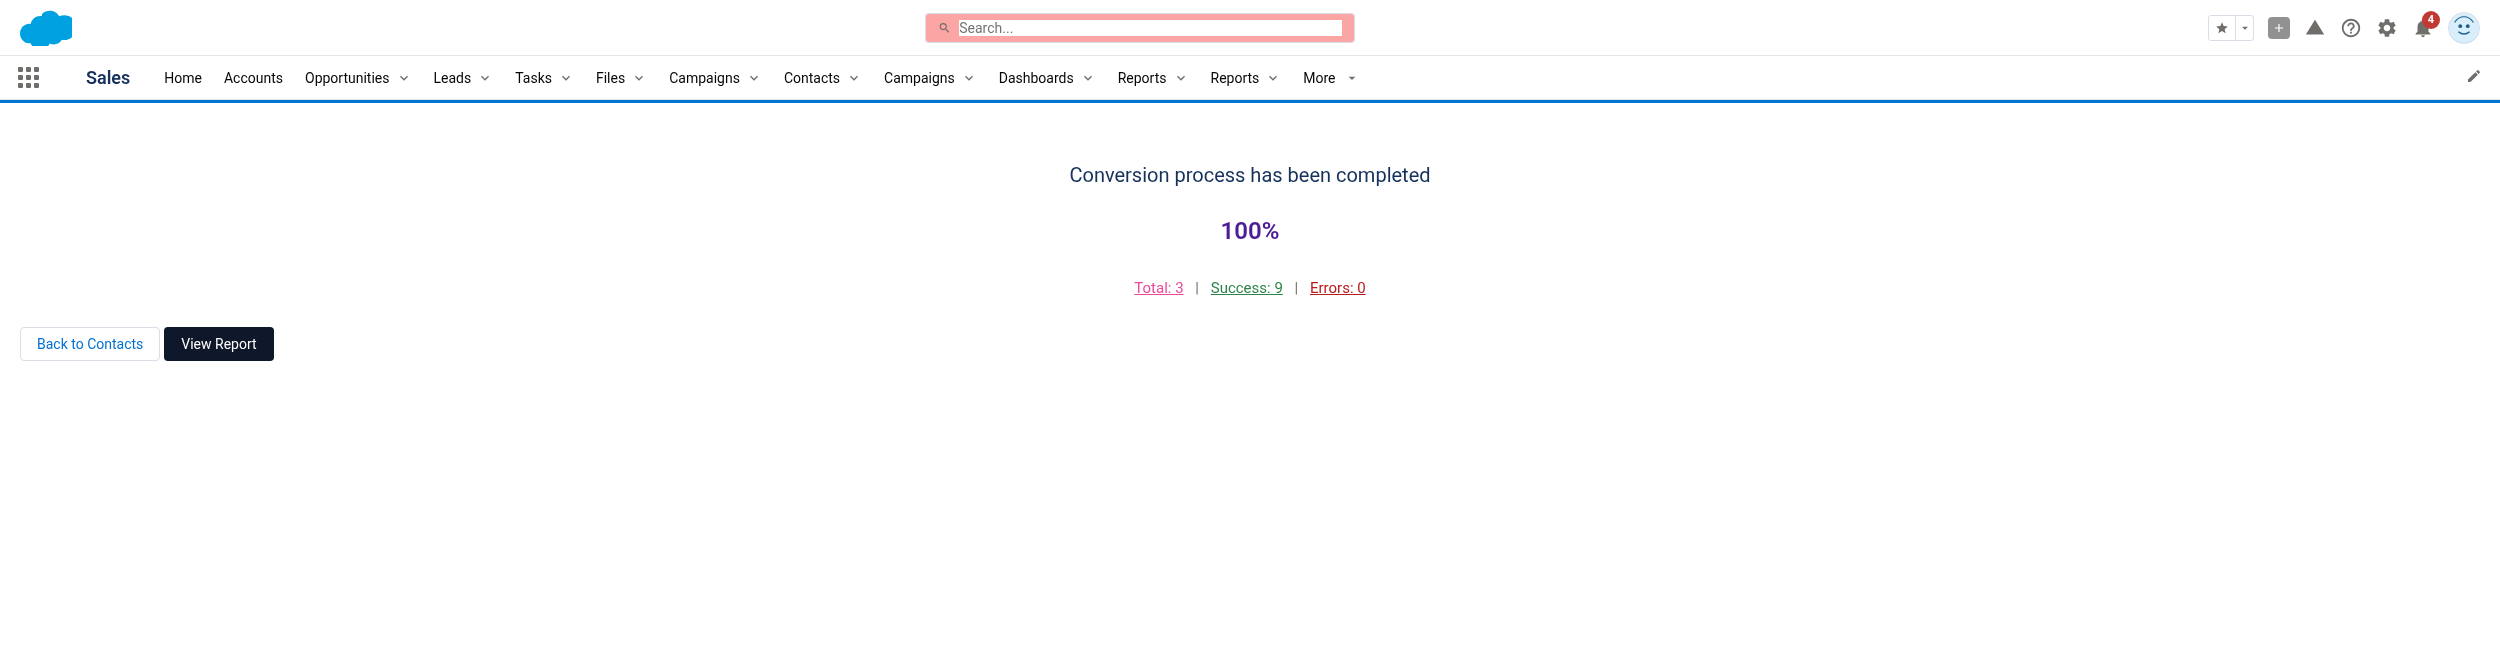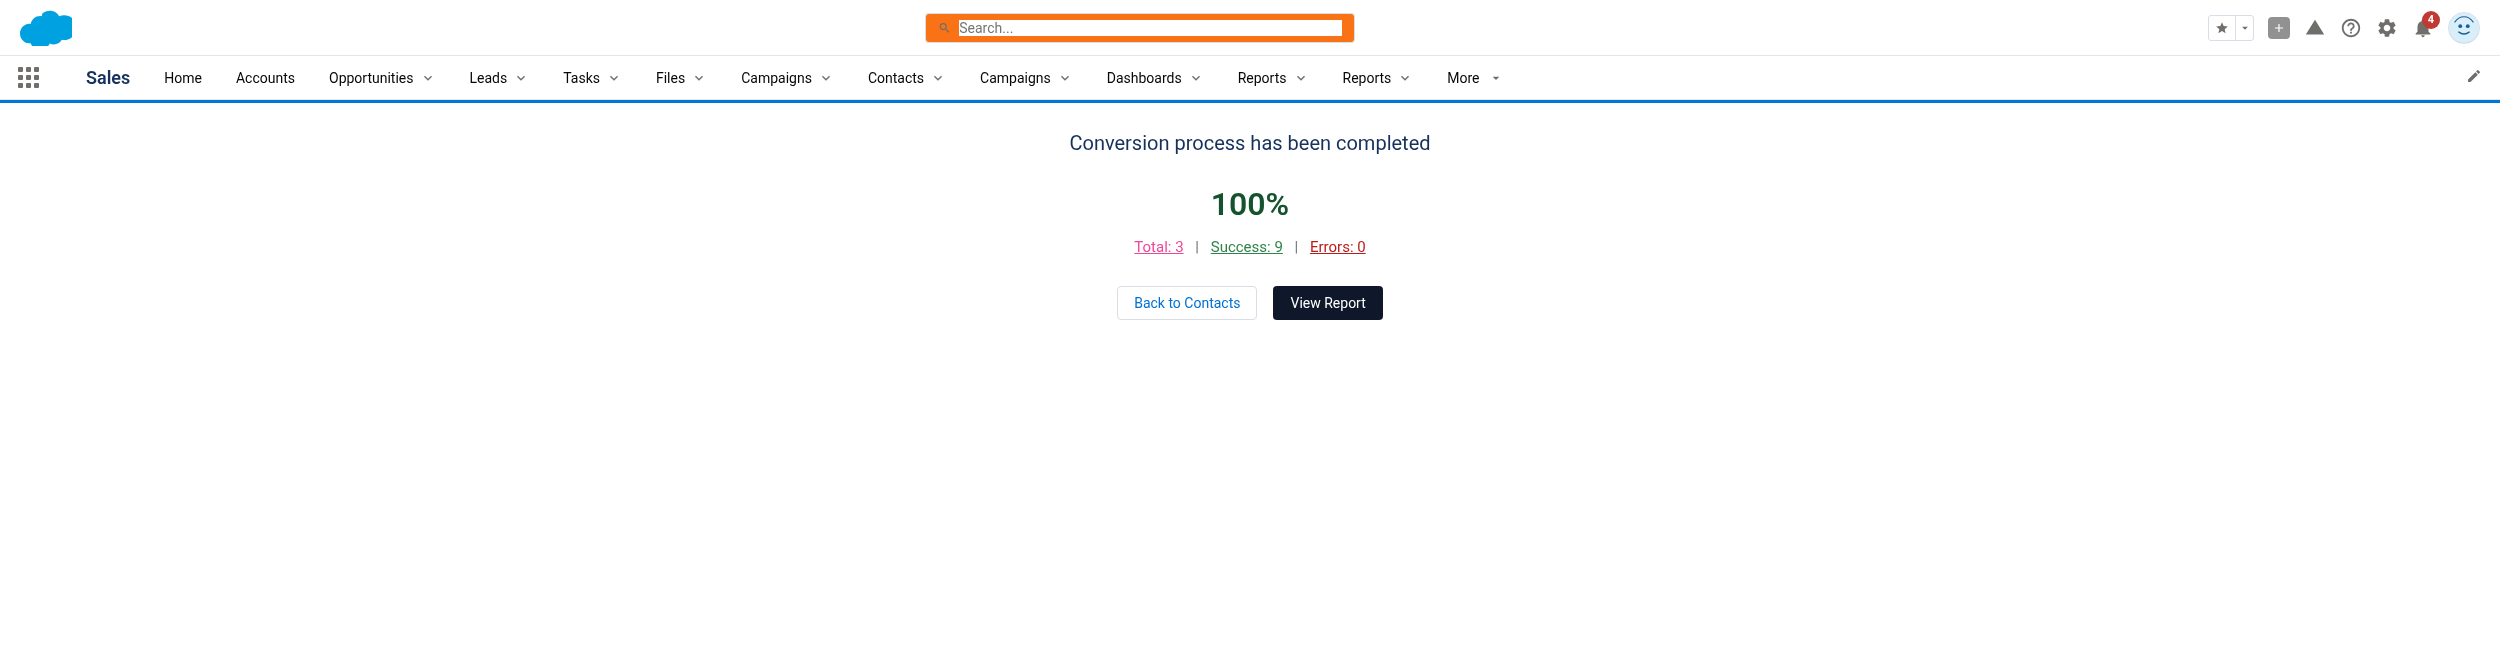--- a/index.html
+++ b/index.html
@@ -1,53 +1,53 @@
 <!DOCTYPE html>
 <html><head>
   <meta charset="utf-8">
   <style>
     * { margin: 0; padding: 0; box-sizing: border-box; font-family: -apple-system, BlinkMacSystemFont, "Segoe UI", Roboto, Helvetica, Arial, sans-serif; }
     body { background: #fff; width: 100%; }
     .header { display: flex; align-items: center; padding: 8px 20px; border-bottom: 1px solid #e5e5e5; height: 56px; }
     .logo { width: 52px; height: 36px; flex-shrink: 0; }
     .search-wrap { flex: 1; display: flex; justify-content: center; }
-    .search-box { display: flex; align-items: center; width: 430px; border: 1px solid #d8dde6; border-radius: 4px; padding: 6px 12px; background: #f97316; }
+    .search-box { display: flex; align-items: center; width: 430px; border: 1px solid #d8dde6; border-radius: 4px; padding: 6px 12px; background: #fca5a5; }
     .search-box input { border: none; outline: none; font-size: 14px; color: #706e6b; width: 100%; margin-left: 8px; }
     .search-icon { width: 14px; height: 14px; fill: #706e6b; }
     .header-right { display: flex; align-items: center; gap: 14px; }
     .hicon { color: #706e6b; display: flex; align-items: center; justify-content: center; cursor: pointer; }
     .hicon svg { width: 22px; height: 22px; fill: currentColor; }
     .star-box { display: flex; border: 1px solid #d8dde6; border-radius: 3px; overflow: hidden; }
     .star-box .star-part { width: 26px; height: 24px; display: flex; align-items: center; justify-content: center; }
     .star-box .caret-part { width: 18px; height: 24px; display: flex; align-items: center; justify-content: center; border-left: 1px solid #d8dde6; }
     .star-box svg { width: 14px; height: 14px; fill: #706e6b; }
     .bell-wrap { position: relative; }
     .bell-badge { position: absolute; top: -6px; right: -6px; background: #c23934; color: #fff; border-radius: 50%; width: 18px; height: 18px; font-size: 11px; font-weight: bold; display: flex; align-items: center; justify-content: center; }
     .avatar { width: 32px; height: 32px; border-radius: 50%; background: linear-gradient(180deg, #e8f4ff 0%, #b0d9ff 100%); display: flex; align-items: center; justify-content: center; overflow: hidden; border: 1px solid #d8dde6; }
     .navbar { display: flex; align-items: center; padding: 0 18px; height: 44px; border-bottom: 1px solid #e5e5e5; }
     .app-launcher { display: grid; grid-template-columns: repeat(3, 5px); grid-template-rows: repeat(3, 5px); gap: 3px; margin-right: 20px; cursor: pointer; }
     .app-launcher span { background: #706e6b; border-radius: 1px; }
     .app-name { font-size: 18px; font-weight: 600; color: #16325c; margin-right: 24px; margin-left: 27px; }
-    .nav-items { display: flex; align-items: center; gap: 14px; flex: 1; }
+    .nav-items { display: flex; align-items: center; gap: 2px; flex: 1; }
     .nav-item { display: flex; align-items: center; padding: 10px 10px; font-size: 14px; color: #080707; cursor: pointer; }
     .nav-item .chev { margin-left: 6px; width: 16px; height: 16px; fill: #706e6b; }
     .more-item .more-caret { margin-left: 8px; fill: #706e6b; }
     .edit-pencil { margin-left: auto; color: #706e6b; cursor: pointer; }
     .edit-pencil svg { width: 16px; height: 16px; fill: currentColor; }
     .accent-bar { height: 3px; background: #0176d3; }
-    .content { padding: 28px 20px; text-align: center; }
+    .content { padding: 60px 20px; text-align: center; }
     .status-title { font-size: 20px; color: #16325c; margin-bottom: 30px; }
-    .percent { font-size: 32px; font-weight: 600; color: #14532d; margin-bottom: 15px; }
+    .percent { font-size: 24px; font-weight: 600; color: #4c1d95; margin-bottom: 34px; }
     .stats { font-size: 15px; margin-bottom: 30px; }
     .stat-link { text-decoration: underline; cursor: pointer; }
     .stat-total { color: #ec4899; }
     .stat-success { color: #2e844a; }
     .stat-errors { color: #b91c1c; }
     .stat-sep { color: #706e6b; margin: 0 8px; }
-    .actions { display: flex; justify-content: center; gap: 16px; }
+    .actions { display: flex; gap: 4px; }
     .btn { padding: 8px 16px; font-size: 14px; border-radius: 4px; cursor: pointer; border: 1px solid transparent; }
     .btn-neutral { background: #fff; border-color: #d8dde6; color: #0070d2; }
     .btn-brand { background: #0f172a; color: #fff; }
     .plus-box { width: 22px; height: 22px; background: #919191; border-radius: 4px; display: flex; align-items: center; justify-content: center; }
     .plus-box svg { fill: #fff; width: 14px; height: 14px; }
   </style>
 </head>
 <body>
 
 <div class="header">

